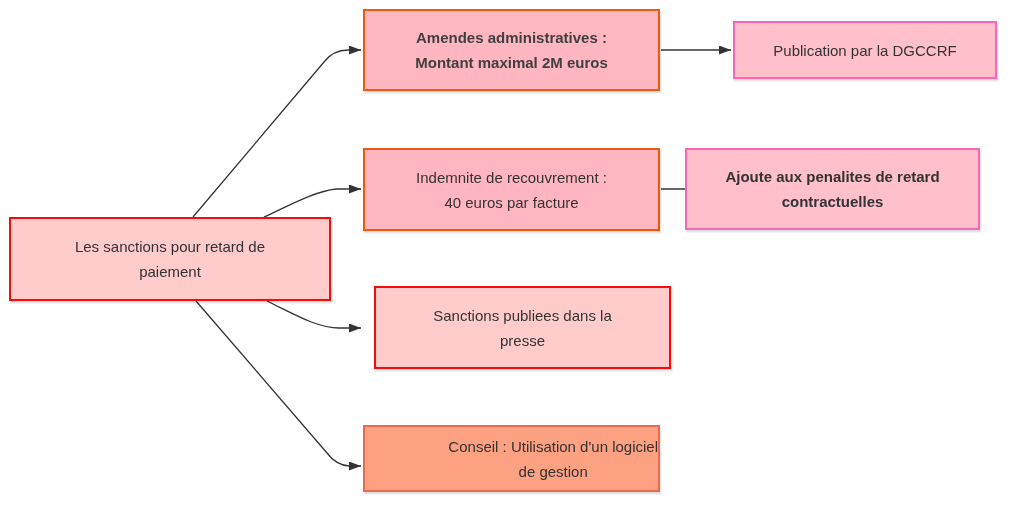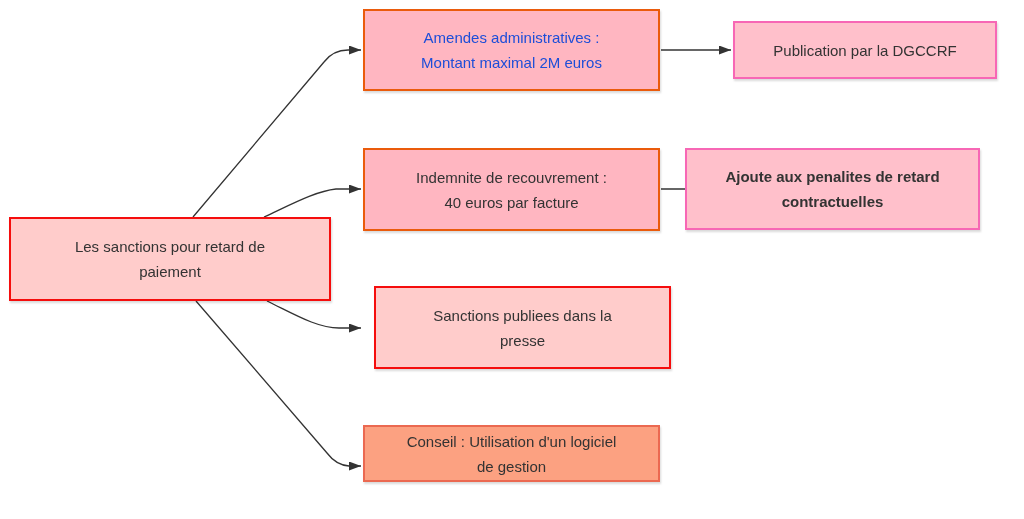--- a/index.html
+++ b/index.html
@@ -23,21 +23,21 @@
     line-height:25px;
     white-space:pre-line;
     box-shadow:1px 2px 2px rgba(0,0,0,0.15);
   }
   #node-root       {left:9px;  top:217px; width:322px; height:84px;}
   #node-amendes    {left:363px;top:9px;   width:297px; height:82px;}
   #node-publication{left:733px;top:21px;  width:264px; height:58px;}
   #node-indemnite  {left:363px;top:148px; width:297px; height:83px;}
   #node-ajoute     {left:685px;top:148px; width:295px; height:82px;font-weight:bold;}
   #node-presse     {left:363px;top:286px; width:297px; height:83px;margin-left:11px;}
-  #node-conseil    {left:363px;top:425px; width:297px; height:57px;}
+  #node-conseil    {left:363px;top:425px; width:297px; height:67px;justify-content:flex-end;}
   #edges{
     position:absolute;left:0;top:0;width:1024px;height:519px;
     pointer-events:none;
   }
   #edges path.edge{
     fill:none;
     stroke:#333333;
     stroke-width:1.3;
   }
 </style>
@@ -58,21 +58,21 @@
     <path class="edge" d="M196,301 L327,453 Q336,465 349,466 L361,466" marker-end="url(#arrowhead)" style="stroke: rgb(51, 51, 51);"></path>
     <path class="edge" d="M661,50 L731,50" marker-end="url(#arrowhead)" style="stroke: rgb(51, 51, 51);"></path>
     <path class="edge" d="M661,189 L715,189" marker-end="url(#arrowhead)" style="stroke: rgb(51, 51, 51);"></path>
   </svg>
 
   <div class="node" id="node-root" style="background-color: rgb(255, 204, 203); border-color: rgb(245, 13, 13); color: rgb(51, 51, 51);">
     <span>Les sanctions pour retard de
 paiement</span>
   </div>
 
-  <div class="node" id="node-amendes" style="background-color: rgb(255, 182, 193); border-color: rgb(234, 91, 12); color: #1d4ed8;">
+  <div class="node" id="node-amendes" style="background-color: rgb(255, 182, 193); border-color: rgb(234, 91, 12); color: #404040; font-weight: bold;">
     <span>Amendes administratives :
 Montant maximal 2M euros</span>
   </div>
 
   <div class="node" id="node-publication" style="background-color: rgb(255, 192, 203); border-color: rgb(247, 103, 181); color: rgb(51, 51, 51);">
     <span>Publication par la DGCCRF</span>
   </div>
 
   <div class="node" id="node-indemnite" style="background-color: rgb(255, 182, 193); border-color: rgb(234, 91, 12); color: rgb(51, 51, 51);">
     <span>Indemnite de recouvrement :

